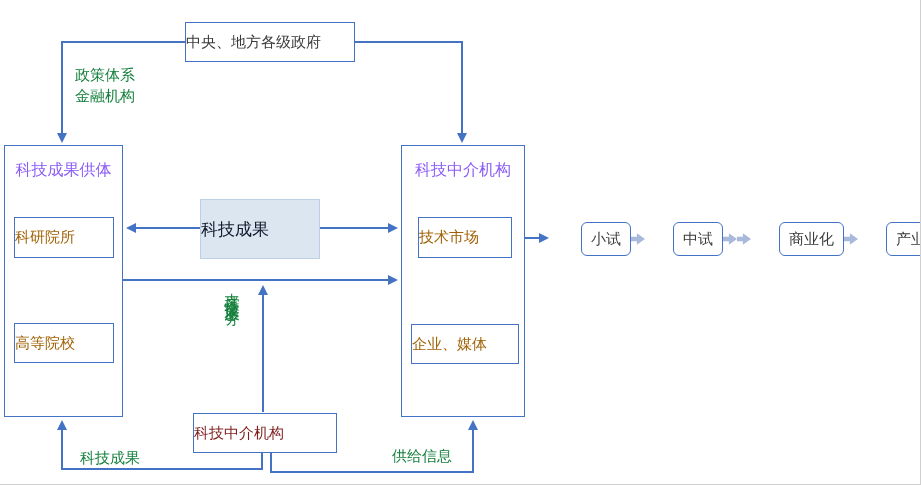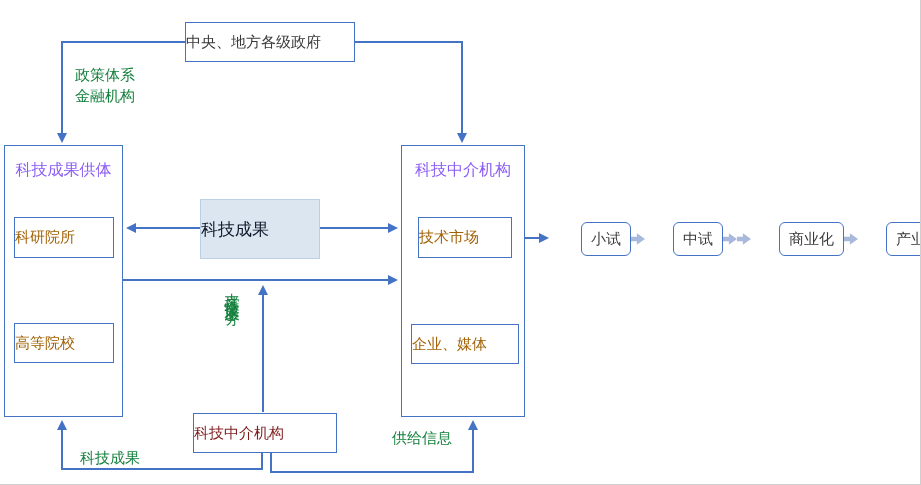--- a/index.html
+++ b/index.html
@@ -73,21 +73,21 @@
     position: absolute;
     z-index: 2;
     font-size: 15px;
     color: #15803d;
     line-height: 21px;
     white-space: nowrap;
   }
   .lbl-policy-system { left: 75px;  top: 64px; }
   .lbl-policy-guide  { left: 393px; top: 64px; }
   .lbl-demand        { left: 80px;  top: 447px; }
-  .lbl-supply        { left: 392px; top: 427px; }
+  .lbl-supply        { left: 392px; top: 445px; }
   .lbl-support {
     left: 224px; top: 281px;
     writing-mode: vertical-lr;
     text-orientation: upright;
     letter-spacing: 3px;
     font-size: 15px;
     line-height: 16px;
     height: 134px;
   }
   .chain-row {

